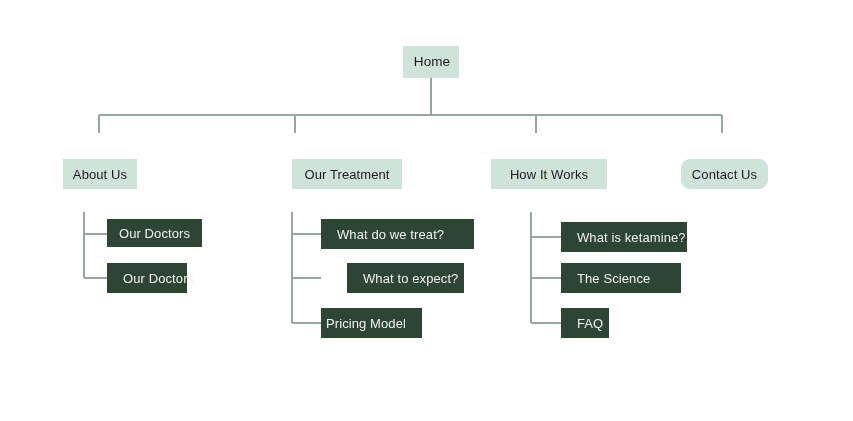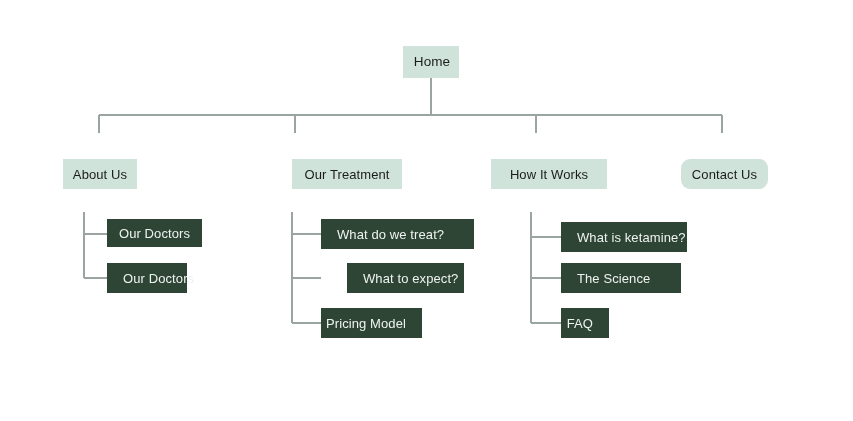--- a/index.html
+++ b/index.html
@@ -120,21 +120,21 @@
   </div>
       <div class="node node-section" style="left: 491px; top: 159px; width: 116px; height: 30px;">
     <span class="node-label">How It Works</span>
   </div>
       <div class="node node-page" style="left: 561px; top: 222px; width: 126px; height: 30px;">
     <span class="node-label">What is ketamine?</span>
   </div>
       <div class="node node-page" style="left: 561px; top: 263px; width: 120px; height: 30px;">
     <span class="node-label">The Science</span>
   </div>
-      <div class="node node-page" style="left: 561px; top: 308px; width: 48px; height: 30px; justify-content: flex-end;">
+      <div class="node node-page" style="left: 561px; top: 308px; width: 48px; height: 30px;">
     <span class="node-label">FAQ</span>
   </div>
       <div class="node node-section" style="left: 681px; top: 159px; width: 87px; height: 30px; border-radius: 9px;">
     <span class="node-label">Contact Us</span>
   </div>
     </div>
 
 </div>
 
 </body></html>

